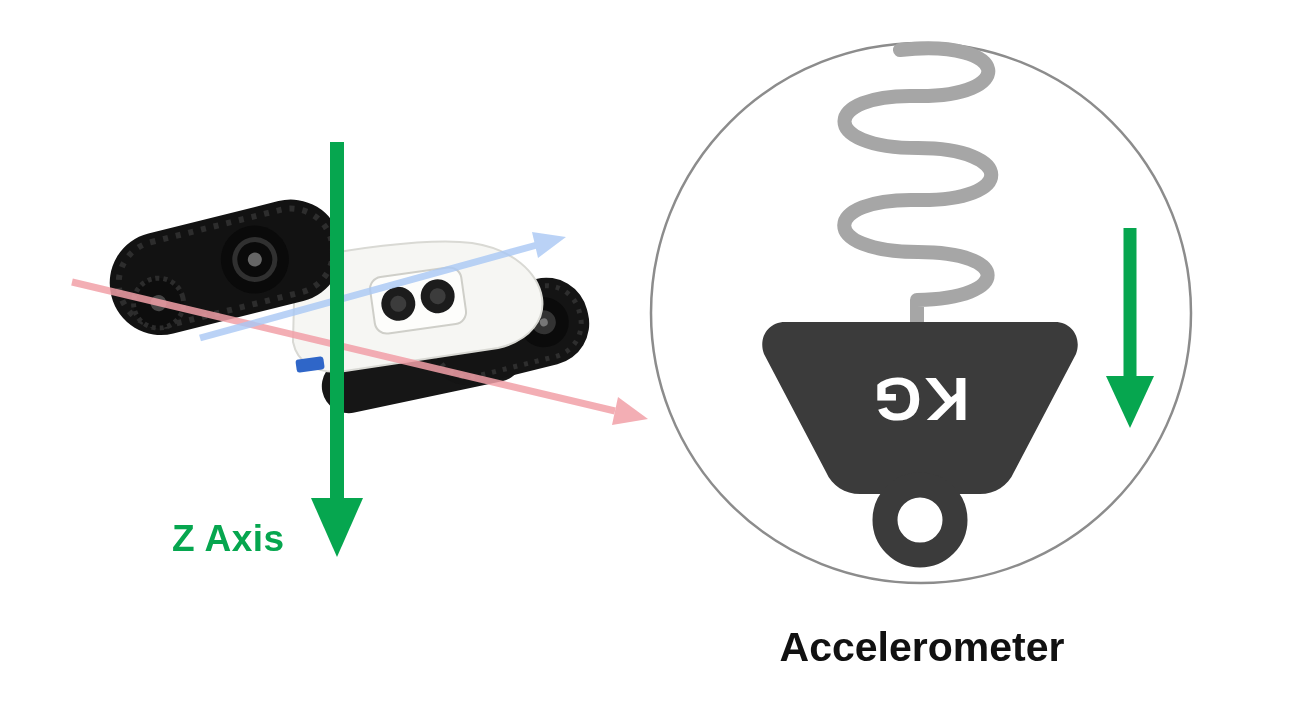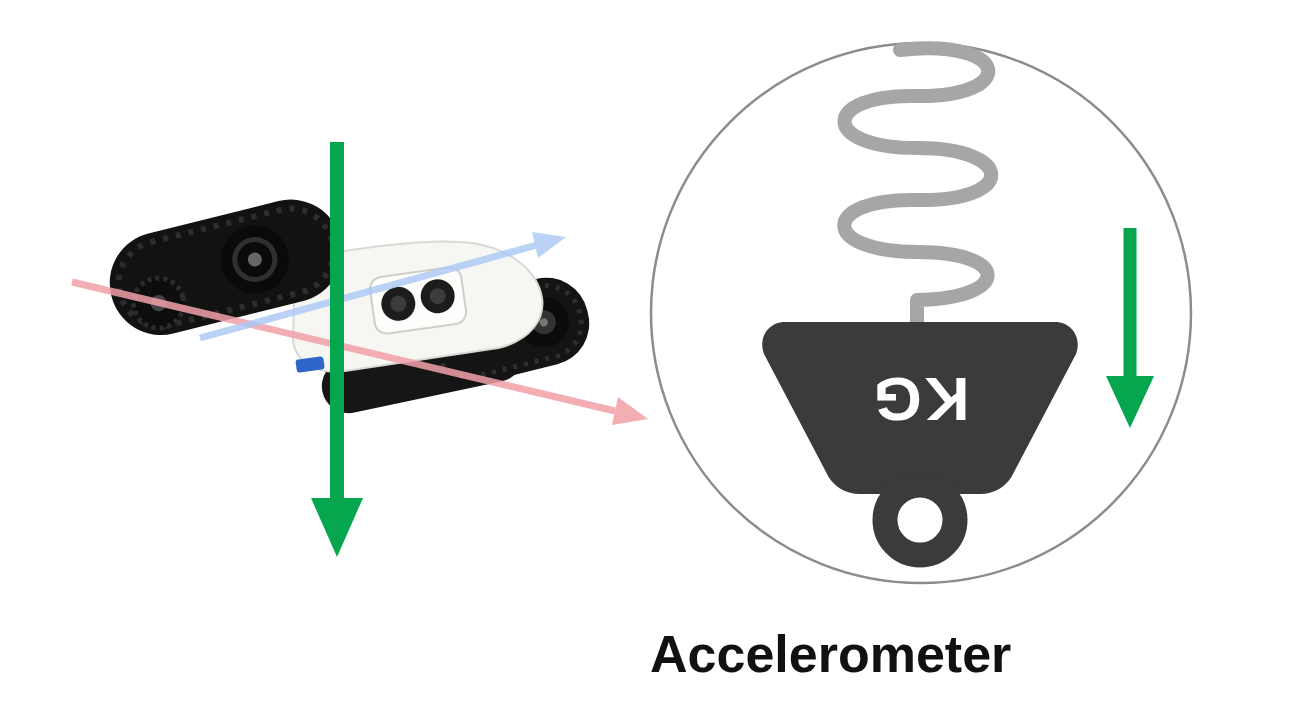--- a/index.html
+++ b/index.html
@@ -13,21 +13,21 @@
   .canvas > svg { position: absolute; left: 0; top: 0; }
 
   .z-axis-label {
     position: absolute; left: 172px; top: 518px;
     font-size: 37px; font-weight: bold;
     color: var(--green); letter-spacing: 0.5px;
     white-space: nowrap;
   }
   .caption {
     position: absolute; left: 650px; top: 624px; width: 544px;
-    font-size: 52px; font-weight: bold;
+    text-align: center; font-size: 41px; font-weight: bold;
     color: var(--text);
   }
 
   
   .green-fill   { fill: var(--green); }
   .green-stroke { stroke: var(--green); }
   .red-fill     { fill: var(--red-axis); }
   .red-stroke   { stroke: var(--red-axis); }
   .blue-fill    { fill: var(--blue-axis); }
   .blue-stroke  { stroke: var(--blue-axis); }
@@ -134,15 +134,16 @@
       <line x1="200" y1="338" x2="537" y2="245" class="blue-stroke" stroke-width="7"></line>
       <polygon class="blue-fill" points="566,237 538,258 532,232"></polygon>
     </g>
 
     <g>
       <line x1="337" y1="142" x2="337" y2="503" class="green-stroke" stroke-width="14"></line>
       <polygon class="green-fill" points="311,498 363,498 337,557"></polygon>
     </g>
   </svg>
 
+  <div class="z-axis-label">Z Axis</div>
 
   <div class="caption">Accelerometer</div>
 </div>
 
 </body></html>

